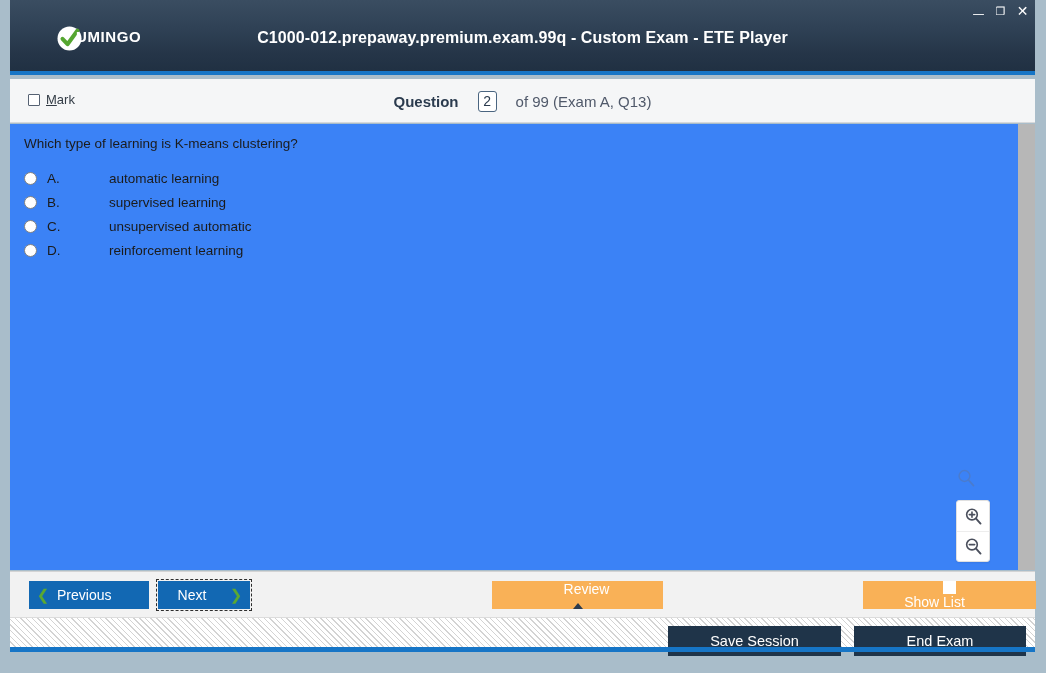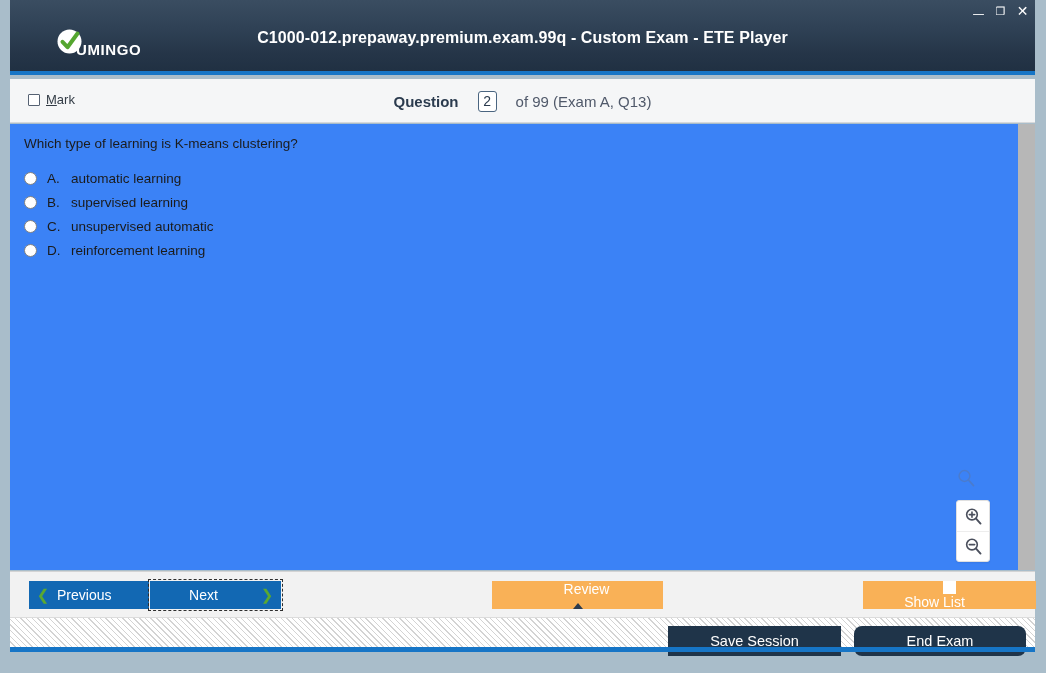--- a/index.html
+++ b/index.html
@@ -56,21 +56,21 @@
   }
   .win-btn.min { position: relative; top: 3px; font-size: 12px; }
   .win-btn.max { font-size: 11px; }
   .win-btn.close { font-size: 14px; font-weight: bold; }
 
   
   #logo {
     position: absolute;
     left: 46px; top: 25px;
     display: flex;
-    align-items: flex-end;
+    align-items: flex-start;
     height: 30px;
   }
   #logo-mark {
     position: relative;
     width: 27px; height: 27px;
   }
   #logo-text {
     color: #ffffff;
     font-size: 15px;
     letter-spacing: 0.6px;
@@ -182,20 +182,21 @@
   }
   .ans-letter {
     width: 24px;
     margin-left: 10px;
     font-size: 13.5px;
     color: #1b1b1b;
   }
   .ans-text {
     font-size: 13.5px;
     color: #1b1b1b;
+    margin-left: 38px;
   }
 
   
   #zoom-ghost {
     position: absolute;
     right: 42px; bottom: 78px;
     opacity: 0.32;
   }
   #zoom-panel {
     position: absolute;
@@ -233,21 +234,21 @@
     color: #ffffff;
     font-size: 14px;
     font-family: "Liberation Sans", sans-serif;
     cursor: pointer;
     display: flex;
     align-items: center;
     padding: 0;
   }
   #btn-prev { left: 19px; width: 120px; }
   #btn-next {
-    left: 140px; width: 131px;
+    left: 148px; width: 92px;
     outline: 1px dashed #2d2d2d;
     outline-offset: 1px;
     align-items: center;
   }
   .chev {
     width: 28px;
     text-align: center;
     color: #5aa832;
     font-size: 15px;
     font-weight: bold;
@@ -327,21 +328,21 @@
     top: 8px;
     height: 30px;
     background: #1f3449;
     border: none;
     color: #ffffff;
     font-size: 14.5px;
     font-family: "Liberation Sans", sans-serif;
     cursor: pointer;
   }
   #btn-save { left: 658px; width: 173px; }
-  #btn-end { left: 844px; width: 172px; border-radius: 8px; }
+  #btn-end { left: 844px; width: 172px; }
 </style>
 </head>
 <body>
 
 <div id="window">
 
   <div id="titlebar">
 
     <div id="win-controls">
       <span class="win-btn min">—</span>

